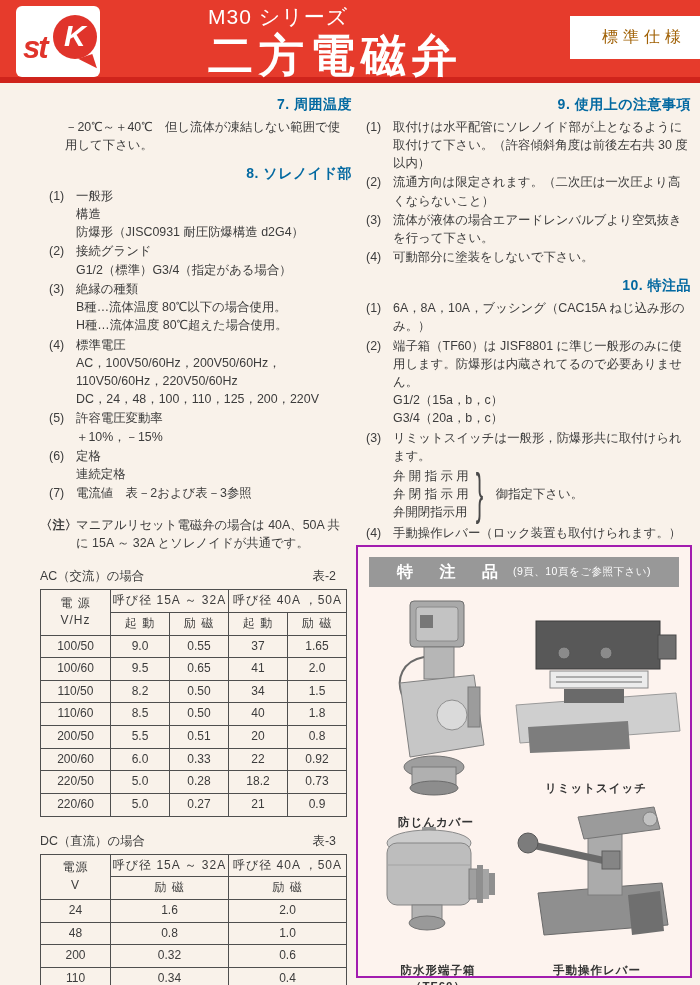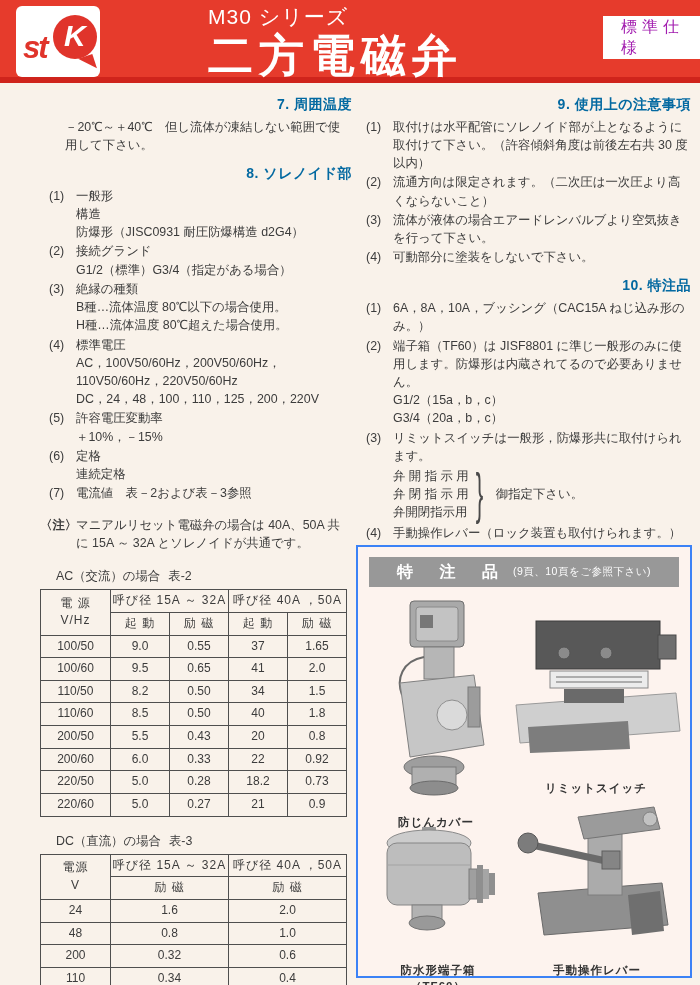--- a/index.html
+++ b/index.html
@@ -10,48 +10,48 @@
   
   .banner { position:absolute; left:0; top:0; width:700px; height:83px; background:#e63b2c; border-bottom:6px solid #cf241c; }
   .logo-box { position:absolute; left:16px; top:6px; width:84px; height:71px; background:#ffffff; border-radius:6px; }
   .logo-st { position:absolute; left:7px; top:24px; font-size:31px; font-weight:bold; font-style:italic; color:#e0342b; letter-spacing:-2px; }
   .logo-circle { position:absolute; left:37px; top:9px; width:44px; height:44px; background:#e0342b; border-radius:50%; }
   .logo-k { position:absolute; left:11px; top:4px; color:#ffffff; font-weight:bold; font-style:italic; font-size:30px; }
   .logo-tail { position:absolute; left:64px; top:50px; width:0; height:0; border-left:15px solid transparent; border-top:15px solid #e0342b; transform:rotate(-18deg); }
   .title-block { position:absolute; left:208px; top:3px; color:#ffffff; }
   .series { font-size:21px; font-weight:normal; letter-spacing:1px; }
   .main-title { font-size:45px; font-weight:bold; letter-spacing:6px; line-height:1.1; }
-  .badge { position:absolute; right:0; top:16px; width:97px; height:43px; background:#ffffff; color:#a21caf; font-size:16px; letter-spacing:5px; display:flex; align-items:center; justify-content:center; padding-left:18px; }
+  .badge { position:absolute; right:0; top:16px; width:130px; height:43px; background:#ffffff; color:#a16207; font-size:16px; letter-spacing:5px; display:flex; align-items:center; justify-content:center; padding-left:18px; }
 
   
   .col-left  { position:absolute; left:40px;  top:94px; width:312px; font-size:12.4px; line-height:1.47; }
   .col-right { position:absolute; left:357px; top:94px; width:334px; font-size:12.4px; line-height:1.47; }
   .sec { margin-bottom:9px; }
   .sec-head { font-size:14px; font-weight:bold; color:#0369a1; margin-bottom:3px; letter-spacing:.5px;text-align:right; }
   .sec-body { padding-left:25px; }
   .item { display:flex; padding-left:9px; margin-bottom:1px; }
   .ino { width:27px; flex:none; }
   .ibody { flex:1; }
   .note { display:flex; margin-top:13px; }
   .note-no { width:36px; flex:none; font-weight:bold; }
   .note-text { flex:1; }
   .brace-row { display:flex; align-items:center; margin:2px 0; }
   .brace-opts div { line-height:18px; }
   .brace-char { font-size:15px; transform:scale(1.5,3.7); margin:0 14px 0 8px; color:#4a4a4a; font-weight:200; }
   .brace-note { }
 
   
-  .tbl-cap { display:flex; justify-content:flex-start; width:306px; margin:15px 16px 4px;gap:8px; }
+  .tbl-cap { display:flex; justify-content:space-between; width:306px; margin:15px 0 4px;gap:8px; }
   .tbl-cap .tag { margin-right:10px; }
   table { border-collapse:collapse; width:306px; table-layout:fixed; }
   th, td { border:1px solid #4f4f4f; text-align:center; font-weight:normal; font-size:12px; padding:2px 0; height:19.5px; color:#3c3c3c; }
   th { letter-spacing:1px; }
 
   
-  .special { position:absolute; left:356px; top:545px; width:336px; height:433px; border:2px solid #3b82f6; background:#fdf3ee; }
+  .special { position:absolute; left:356px; top:545px; width:336px; height:433px; border:2px solid #a21caf; background:#fdf3ee; }
   .special-band { margin:10px 11px 0; height:30px; background:#989898; color:#ffffff; display:flex; align-items:center; justify-content:center; }
   .special-band .t { font-size:16px; font-weight:bold; letter-spacing:11px; margin-right:4px; }
   .special-band .n { font-size:10.5px; letter-spacing:.5px; }
   .photo { position:absolute; }
   .photo svg { width:100%; height:100%; display:block; }
   .cap { position:absolute; font-size:11.5px; font-weight:600; color:#333333; letter-spacing:1px; text-align:center; line-height:1.35;margin-top:16px; }
 </style>
 </head>
 <body>
 
@@ -193,21 +193,21 @@
           <tr>
             <td>110/60</td>
             <td>8.5</td>
             <td>0.50</td>
             <td>40</td>
             <td>1.8</td>
           </tr>
           <tr>
             <td>200/50</td>
             <td>5.5</td>
-            <td>0.43</td>
+            <td>0.51</td>
             <td>20</td>
             <td>0.8</td>
           </tr>
           <tr>
             <td>200/60</td>
             <td>6.0</td>
             <td>0.33</td>
             <td>22</td>
             <td>0.92</td>
           </tr>

